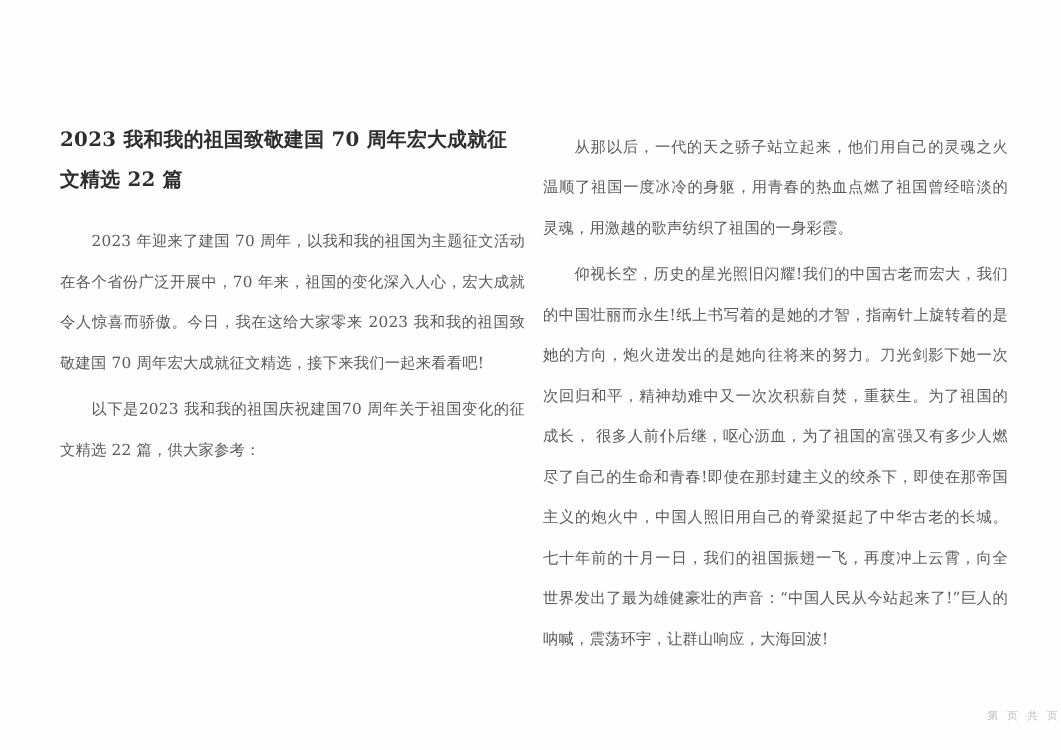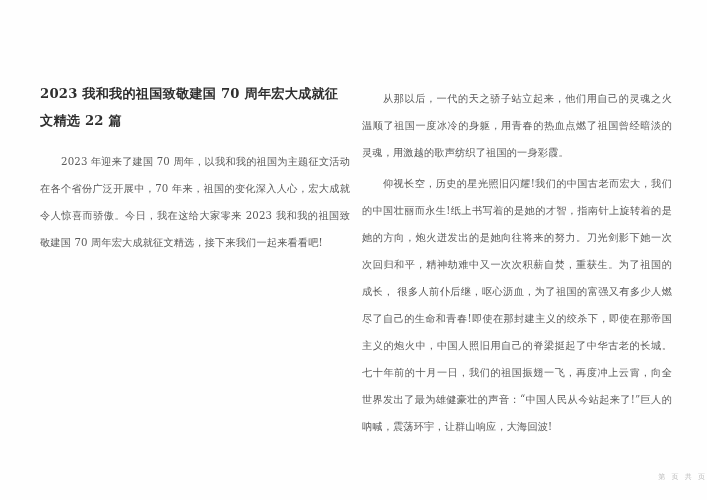--- a/index.html
+++ b/index.html
@@ -98,20 +98,21 @@
 <div class="page">
 
 
   <div class="columns">
 
     <div class="col col-left">
       <h1 class="doc-title">2023 我和我的祖国致敬建国 70 周年宏大成就征文精选 22 篇</h1>
 
       <p class="para indent">2023 年迎来了建国 70 周年，以我和我的祖国为主题征文活动在各个省份广泛开展中，70 年来，祖国的变化深入人心，宏大成就令人惊喜而骄傲。今日，我在这给大家零来 2023 我和我的祖国致敬建国 70 周年宏大成就征文精选，接下来我们一起来看看吧!</p>
 
+      <p class="para indent">以下是2023 我和我的祖国庆祝建国70 周年关于祖国变化的征文精选 22 篇，供大家参考：</p>
 
 
 
     </div>
 
     <div class="col col-right">
 
       <p class="para indent">从那以后，一代的天之骄子站立起来，他们用自己的灵魂之火温顺了祖国一度冰冷的身躯，用青春的热血点燃了祖国曾经暗淡的灵魂，用激越的歌声纺织了祖国的一身彩霞。</p>
 
       <p class="para indent">仰视长空，历史的星光照旧闪耀!我们的中国古老而宏大，我们的中国壮丽而永生!纸上书写着的是她的才智，指南针上旋转着的是她的方向，炮火迸发出的是她向往将来的努力。刀光剑影下她一次次回归和平，精神劫难中又一次次积薪自焚，重获生。为了祖国的成长， 很多人前仆后继，呕心沥血，为了祖国的富强又有多少人燃尽了自己的生命和青春!即使在那封建主义的绞杀下，即使在那帝国主义的炮火中，中国人照旧用自己的脊梁挺起了中华古老的长城。七十年前的十月一日，我们的祖国振翅一飞，再度冲上云霄，向全世界发出了最为雄健豪壮的声音：“中国人民从今站起来了!”巨人的呐喊，震荡环宇，让群山响应，大海回波!</p>

